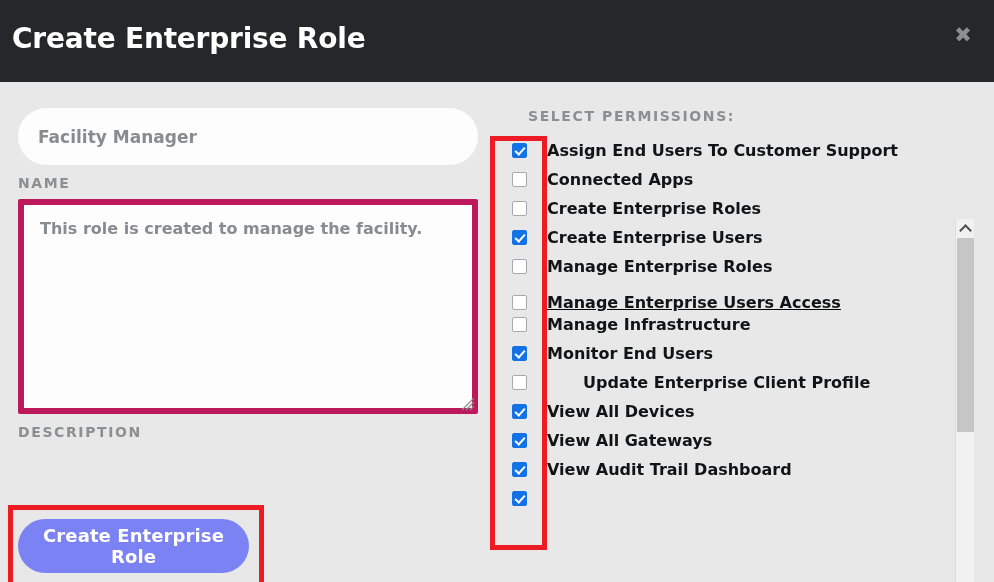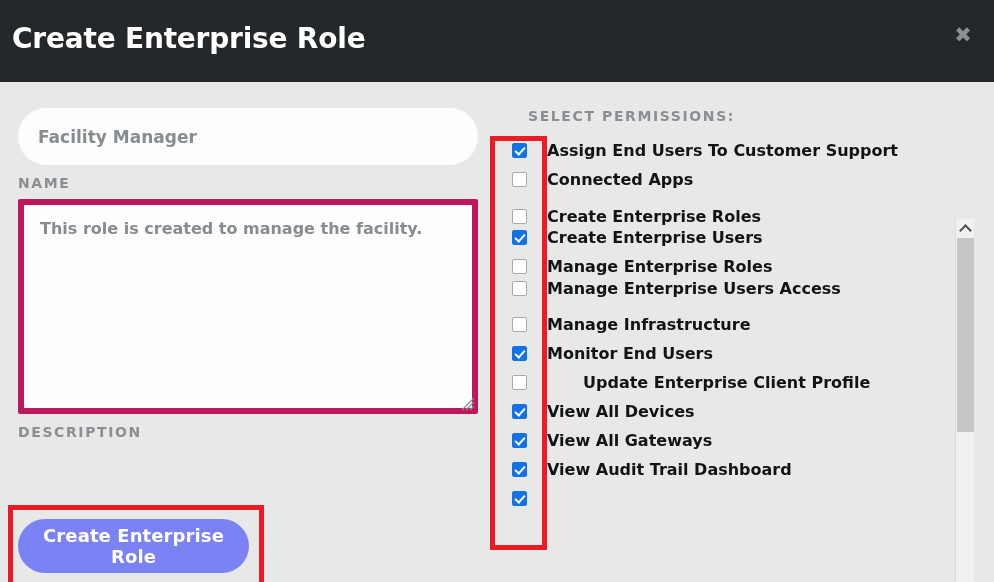--- a/index.html
+++ b/index.html
@@ -305,33 +305,33 @@
 
     <div class="perm-list" id="perm-list">
         <div class="perm-row" style="top: 0px;">
           <span class="perm-checkbox checked"></span>
           <span class="perm-label">Assign End Users To Customer Support</span>
         </div>
         <div class="perm-row" style="top: 29px; align-items: center;">
           <span class="perm-checkbox"></span>
           <span class="perm-label">Connected Apps</span>
         </div>
-        <div class="perm-row" style="top: 66px;">
+        <div class="perm-row" style="top: 58px;">
           <span class="perm-checkbox"></span>
           <span class="perm-label">Create Enterprise Roles</span>
         </div>
         <div class="perm-row" style="top: 87px;">
           <span class="perm-checkbox checked"></span>
           <span class="perm-label">Create Enterprise Users</span>
         </div>
         <div class="perm-row" style="top: 116px;">
           <span class="perm-checkbox"></span>
           <span class="perm-label">Manage Enterprise Roles</span>
         </div>
-        <div class="perm-row" style="top: 138px;">
+        <div class="perm-row" style="top: 152px; text-decoration: underline;">
           <span class="perm-checkbox"></span>
           <span class="perm-label">Manage Enterprise Users Access</span>
         </div>
         <div class="perm-row" style="top: 174px;">
           <span class="perm-checkbox"></span>
           <span class="perm-label">Manage Infrastructure</span>
         </div>
         <div class="perm-row" style="top: 203px;">
           <span class="perm-checkbox checked"></span>
           <span class="perm-label">Monitor End Users</span>

